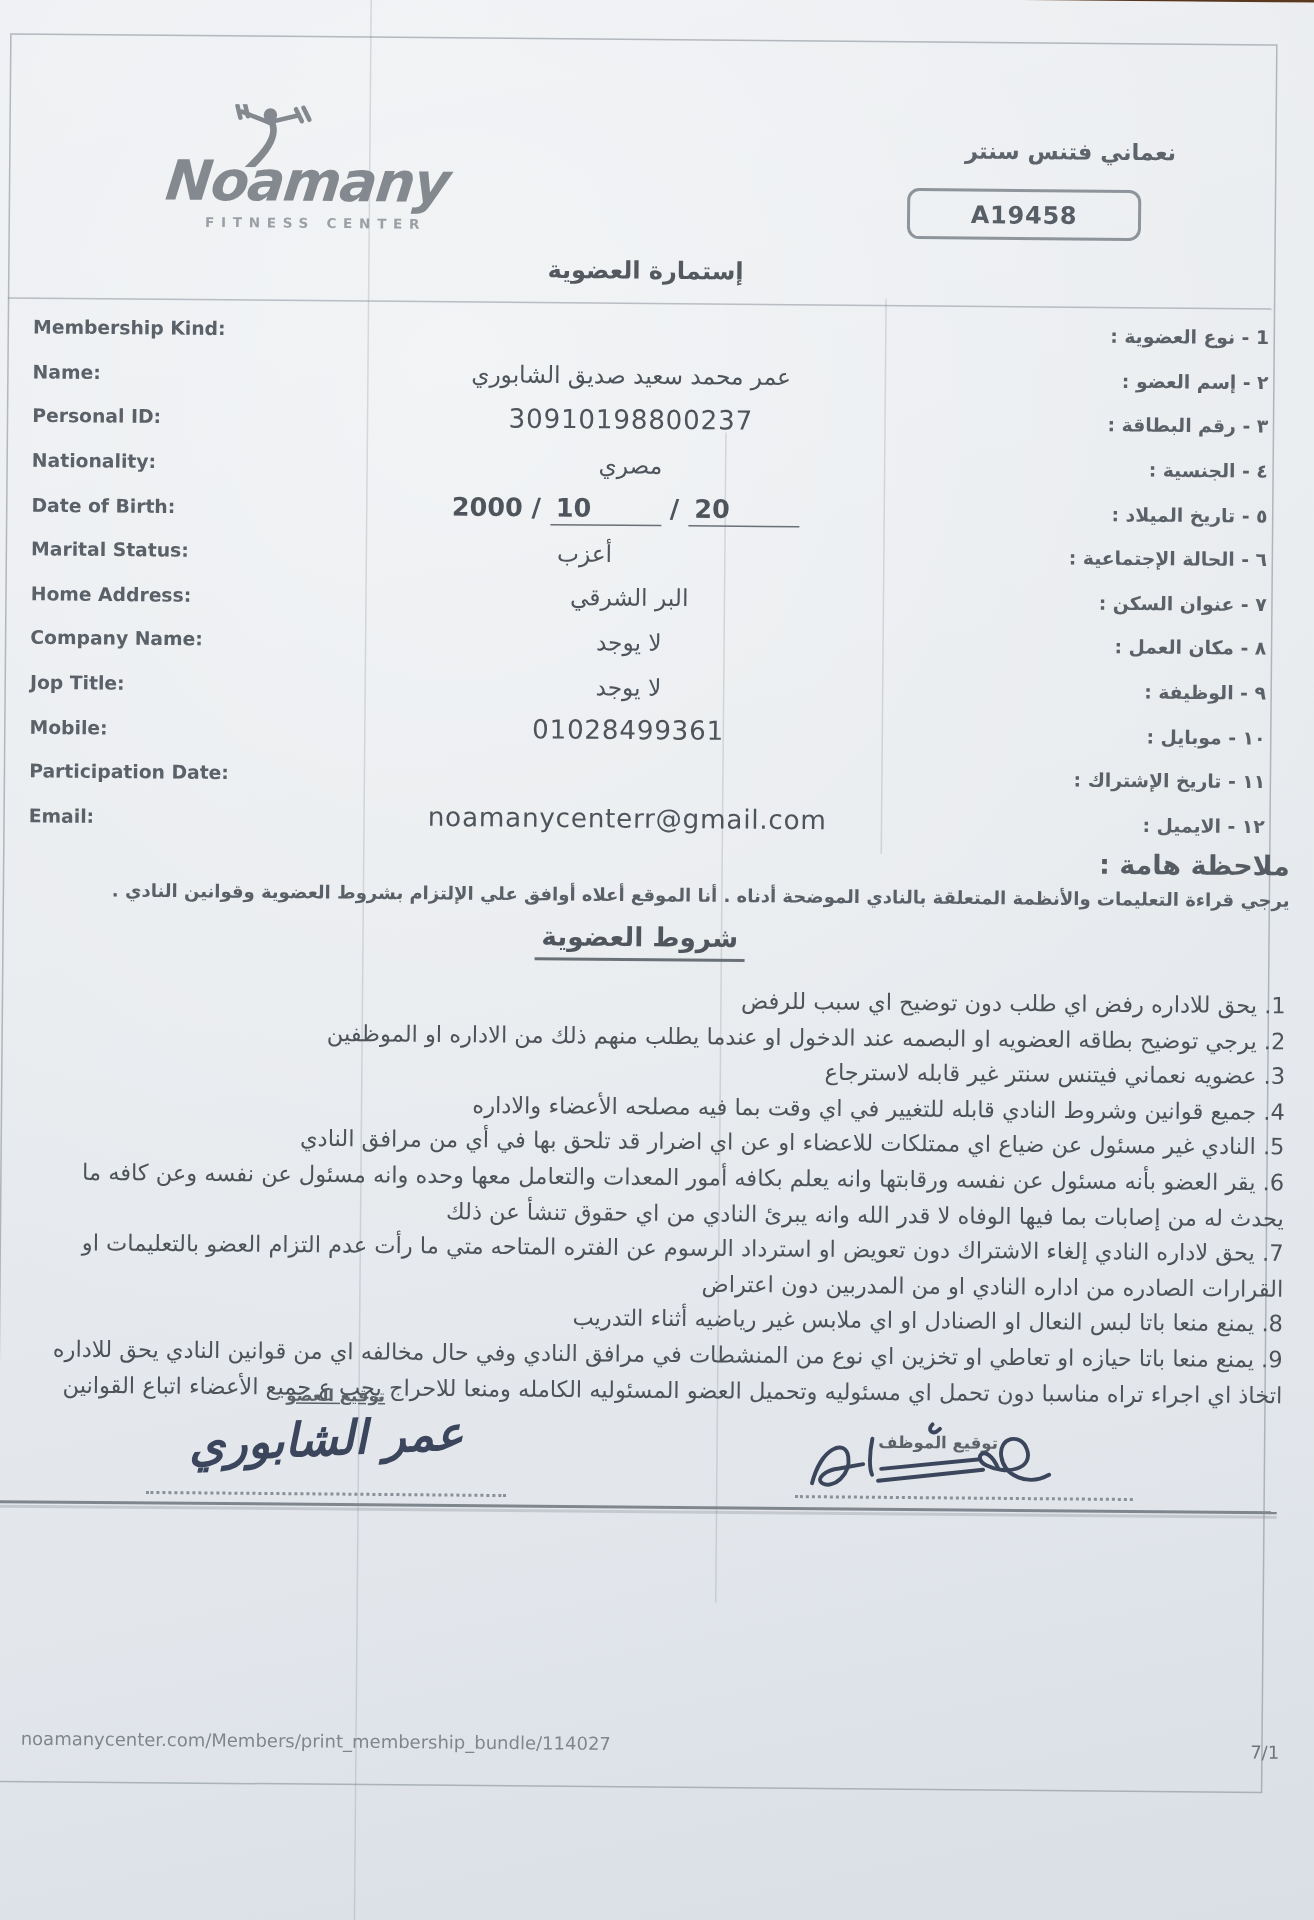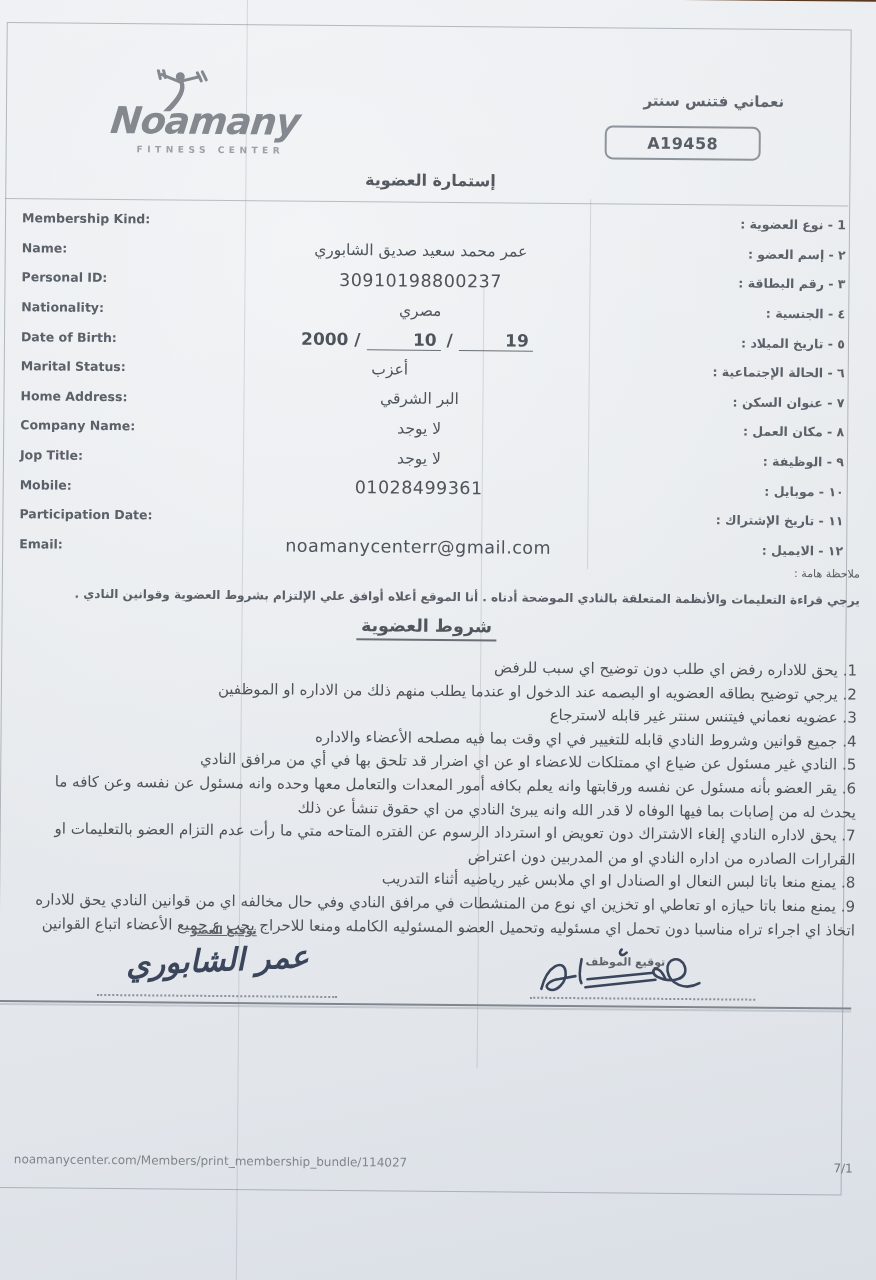--- a/index.html
+++ b/index.html
@@ -37,24 +37,24 @@
     background:rgba(130,138,148,.5);}
   
   .rows{position:absolute;left:30px;top:209px;width:824px;}
   .frow{height:29.6px;display:grid;grid-template-columns:180px 1fr 206px;align-items:center;}
   .flabel{font-size:12.5px;font-weight:bold;color:#5b6169;white-space:nowrap;}
   .flabel.ar{direction:rtl;text-align:right;}
   .fval{text-align:center;font-size:15.5px;color:#4e545b;direction:rtl;}
   .fval.big{font-size:17.5px;letter-spacing:.5px;direction:ltr;}
   .fval.shift{transform:translateX(-30px);}
   .dgroup{direction:ltr;font-size:17px;font-weight:bold;color:#4e545b;}
-  .du{display:inline-block;min-width:66px;text-align:right;
+  .du{display:inline-block;min-width:66px;text-align:left;
     border-bottom:1.5px solid #6a7077;padding:0 4px;margin:0 6px;}
   
-  .note-h{position:absolute;right:24px;top:566px;font-size:11px;font-weight:normal;direction:rtl;color:#565c63;}
+  .note-h{position:absolute;right:24px;top:566px;font-size:18px;font-weight:bold;direction:rtl;color:#565c63;}
   .note-b{position:absolute;right:24px;top:592px;width:820px;font-size:12px;font-weight:bold;
     direction:rtl;text-align:right;color:#5a6068;}
   .terms-h{position:absolute;left:0;top:618px;width:876px;text-align:center;font-size:17.5px;
     font-weight:bold;color:#50565d;direction:rtl;}
   .terms-h span{border-bottom:2px solid #6a7077;padding:0 4px 3px;}
   .terms{position:absolute;right:26px;top:658px;width:826px;direction:rtl;text-align:right;
     font-size:15px;line-height:23.6px;color:#4d5359;}
   
   .sig-label{position:absolute;font-size:11px;font-weight:bold;color:#5c6268;direction:rtl;}
   .sig-emp-label{left:600px;top:956px;}
@@ -120,21 +120,21 @@
         <div class="fval big">30910198800237</div>
         <div class="flabel ar">٣ - رقم البطاقة :</div>
       </div>
       <div class="frow">
         <div class="flabel">Nationality:</div>
         <div class="fval">مصري</div>
         <div class="flabel ar">٤ - الجنسية :</div>
       </div>
       <div class="frow">
         <div class="flabel">Date of Birth:</div>
-        <div class="fval dgroup"><span class="">2000 /</span><span class="du">10</span><span class="">/</span><span class="du">19</span></div>
+        <div class="fval dgroup"><span class="">2000 /</span><span class="du">10</span><span class="">/</span><span class="du">20</span></div>
         <div class="flabel ar">٥ - تاريخ الميلاد :</div>
       </div>
       <div class="frow">
         <div class="flabel">Marital Status:</div>
         <div class="fval shift">أعزب</div>
         <div class="flabel ar">٦ - الحالة الإجتماعية :</div>
       </div>
       <div class="frow">
         <div class="flabel">Home Address:</div>
         <div class="fval">البر الشرقي</div>

